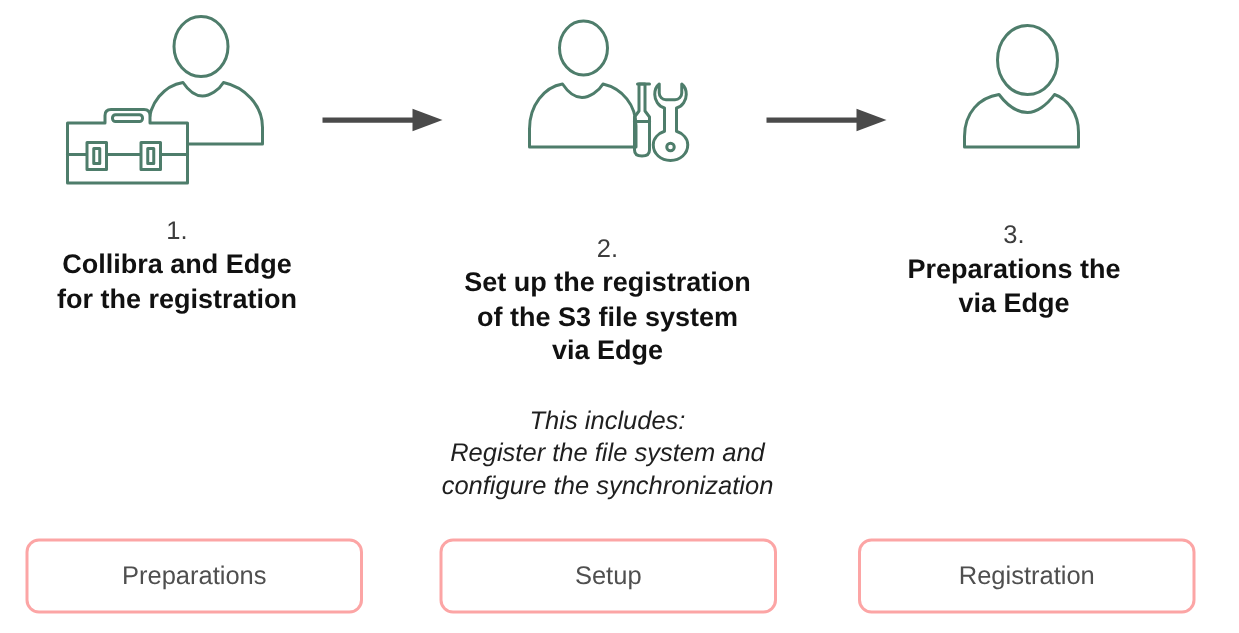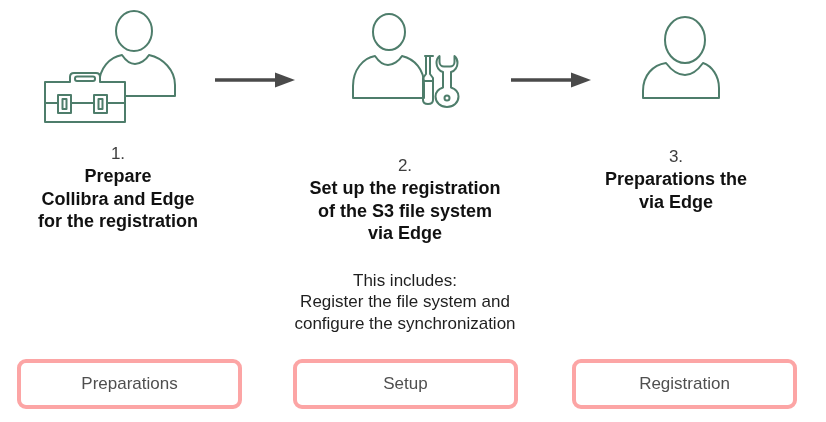--- a/index.html
+++ b/index.html
@@ -10,25 +10,25 @@
     font-family:"Liberation Sans", sans-serif;
     overflow:hidden;
   }
   .icon-svg{position:absolute;}
   .icon-svg *{stroke:#4e7d6b;stroke-width:2;fill:none;stroke-linejoin:round;stroke-linecap:round;}
   .icon-svg .wfill{fill:#ffffff;}
   .arrow-svg{position:absolute;}
   .step-text{position:absolute;text-align:center;}
   .step-number{font-size:17px;line-height:22px;color:#3d3d3d;}
   .step-title{font-size:18px;font-weight:700;line-height:22.5px;color:#111111;}
-  .step-sub{margin-top:25px;font-size:17px;line-height:21.5px;color:#1f1f1f;}
+  .step-sub{margin-top:25px;font-size:17px;line-height:21.5px;color:#1f1f1f;font-style:italic;}
   .btn{
     position:absolute;top:359px;height:50px;width:225px;
     box-sizing:border-box;
-    border:4px solid #fca5a5;border-radius:9px;
+    border:2px solid #fca5a5;border-radius:9px;
     background:#ffffff;color:#4f4f4f;
     font-size:17px;font-family:"Liberation Sans", sans-serif;
     cursor:pointer;
   }
   #btn-1{left:17px;}
   #btn-2{left:293px;text-align:center;}
   #btn-3{left:572px;}
   #text-1{left:10px;top:143px;width:216px;}
   #text-2{left:286px;top:155px;width:238px;}
   #text-3{left:564px;top:146px;width:224px;}
@@ -76,21 +76,20 @@
   </svg>
 
   <svg id="icon-3" class="icon-svg" width="90" height="88" viewBox="0 0 90 88">
     <ellipse cx="45" cy="26" rx="20" ry="23"></ellipse>
     <path d="M3,84 L3,77 C3,61 13,51 26,49 C32,57 39,61 45,61 C51,61 58,56 63,49 C72,52 79,62 79,74 L79,84 Z"></path>
   </svg>
 
   <div id="text-1" class="step-text">
     <div class="step-number">1.</div>
     <div class="step-title">
-      <div>Prepare</div>
       <div>Collibra and Edge</div>
       <div>for the registration</div>
     </div>
   </div>
 
   <div id="text-2" class="step-text">
     <div class="step-number">2.</div>
     <div class="step-title">
       <div>Set up the registration</div>
       <div>of the S3 file system</div>

